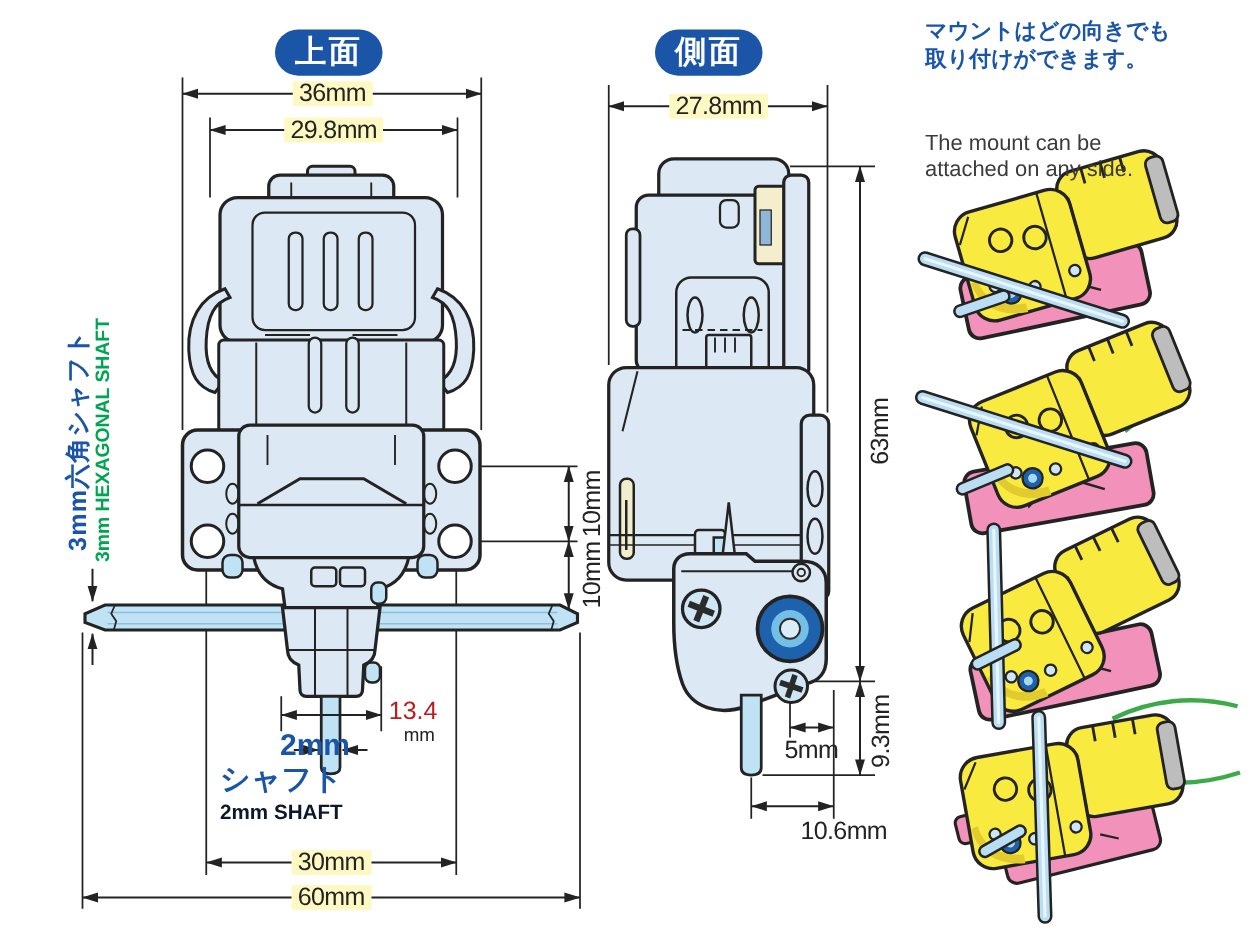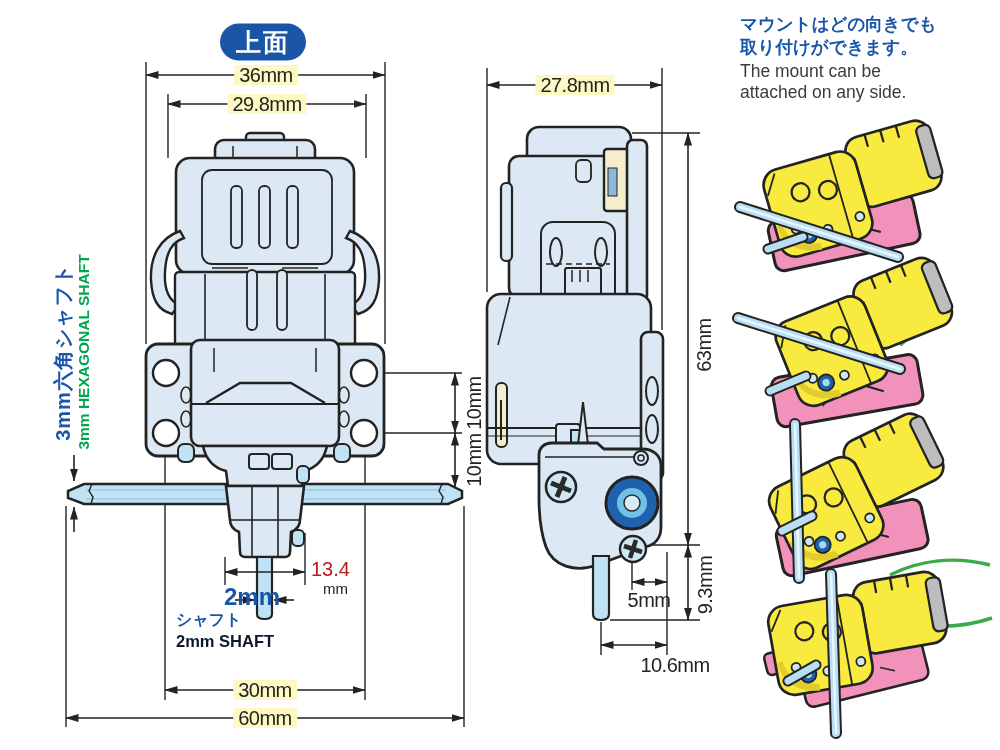--- a/index.html
+++ b/index.html
@@ -7,28 +7,28 @@
          font-family:Liberation Sans, sans-serif;}
   #stage svg{position:absolute;left:0;top:0;}
   .abs{position:absolute;white-space:nowrap;}
   .ctr{transform:translate(-50%,-50%);}
   .rot{transform:translate(-50%,-50%) rotate(-90deg);}
   .t-dim{font-size:20px;line-height:1;color:#232323;letter-spacing:-0.5px;}
   .on-line{background:#fef9c3;padding:0 5px;}
   .pill{background:#1a55a8;color:#fff;font-weight:bold;font-size:25px;line-height:1;
         padding:6px 16px;border-radius:22px;letter-spacing:2px;transform:translate(-50%,-50%);}
   .note-jp{color:#1a55a8;font-weight:bold;font-size:17.5px;line-height:1.3;}
-  .note-en{color:#3b3b3d;font-size:17.5px;line-height:1.22;}
+  .note-en{color:#3b3b3d;font-size:17.5px;line-height:1.22;margin-top:43px;}
   .note-jp span,.note-en span{display:block;}
   .hex-lab{text-align:center;line-height:1.15;}
   .hex-lab .jp{display:block;color:#1a55a8;font-weight:bold;font-size:20px;letter-spacing:1px;}
   .hex-lab .en{display:block;color:#00a551;font-weight:bold;font-size:15.5px;}
   .two-lab{line-height:1.12;}
   .two-lab .l1{display:block;color:#1a55a8;font-weight:bold;font-size:24px;margin-left:48px;}
-  .two-lab .l2{display:block;color:#1a55a8;font-weight:bold;font-size:16px;}
+  .two-lab .l2{display:block;color:#1a55a8;font-weight:bold;font-size:24px;}
   .two-lab .l3{display:block;color:#0f172a;font-weight:bold;font-size:16.5px;margin-top:3px;}
   .d134 .v{display:block;font-size:20px;color:#b91c1c;line-height:1;}
   .d134 .u{display:block;font-size:15px;color:#232323;line-height:1;padding-left:12px;margin-top:2px;}
   .ext line{stroke:#232323;stroke-width:1.4;}
   .dim line{stroke:#232323;stroke-width:1.6;}
 </style>
 </head>
 <body>
 
 <div id="stage">
@@ -282,20 +282,21 @@
       <path d="M 831,574 L 836,733" stroke="#232323" stroke-width="12" stroke-linecap="round" fill="none"></path>
       <path d="M 831,574 L 836,733" stroke="#b9ddf2" stroke-width="8" stroke-linecap="round" fill="none"></path>
       <path d="M 831,574 L 836,733" stroke="#e9f6fd" stroke-width="2.5" stroke-linecap="round" fill="none"></path>
       <path d="M 788,681 L 816,665" stroke="#232323" stroke-width="11" stroke-linecap="round" fill="none"></path>
       <path d="M 788,681 L 816,665" stroke="#b9ddf2" stroke-width="7" stroke-linecap="round" fill="none"></path>
     </g>
   </g>
 </svg>
 
   <div class="abs pill" style="left:263px;top:42px;">上面</div>
+  <div class="abs pill" style="left:567px;top:42px;">側面</div>
 
   <div class="abs note-jp" style="left:740px;top:13px;">
     <span>マウントはどの向きでも</span>
     <span>取り付けができます。</span>
   </div>
   <div class="abs note-en" style="left:740px;top:61px;">
     <span>The mount can be</span>
     <span>attached on any side.</span>
   </div>
 

